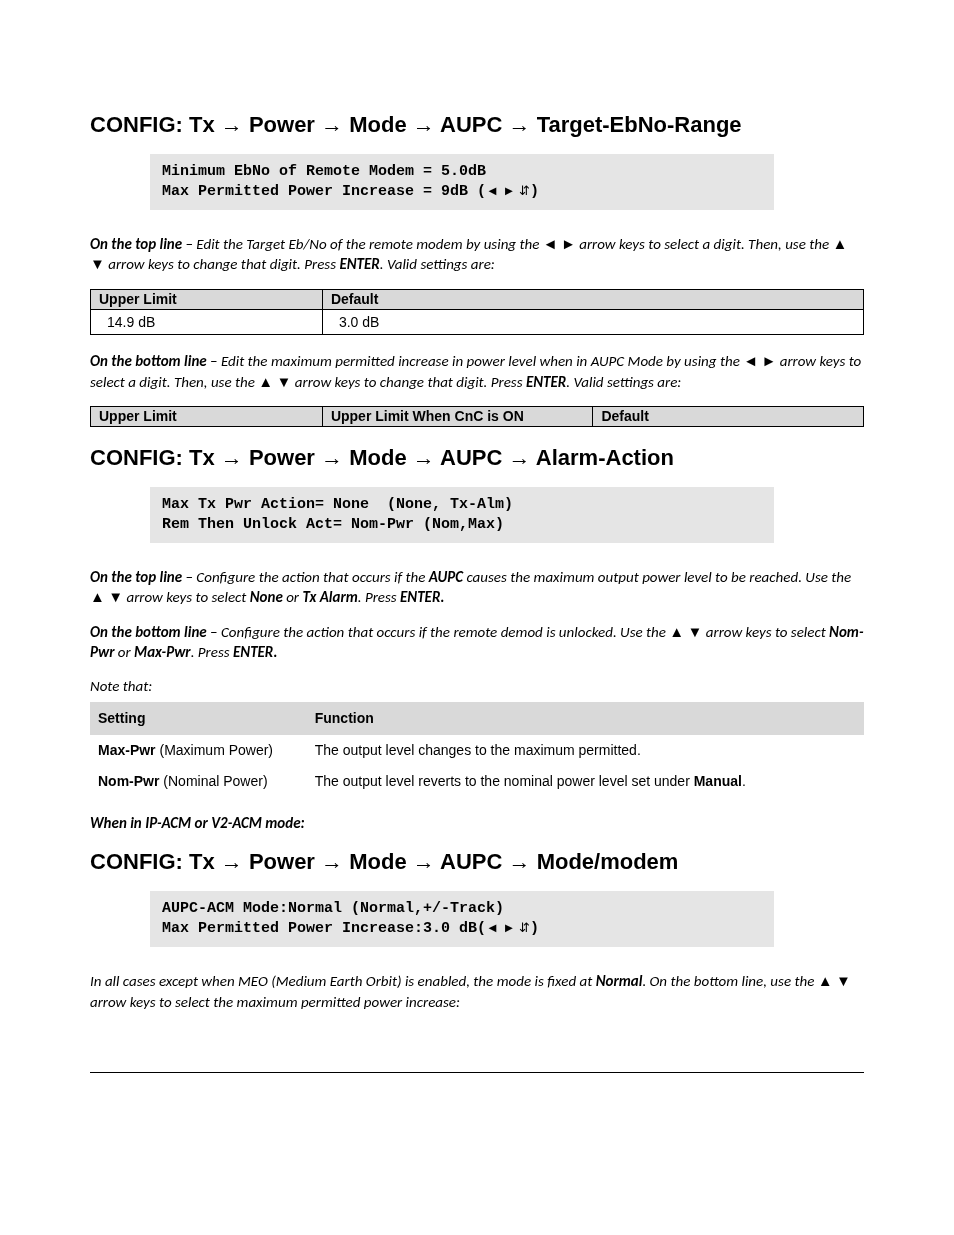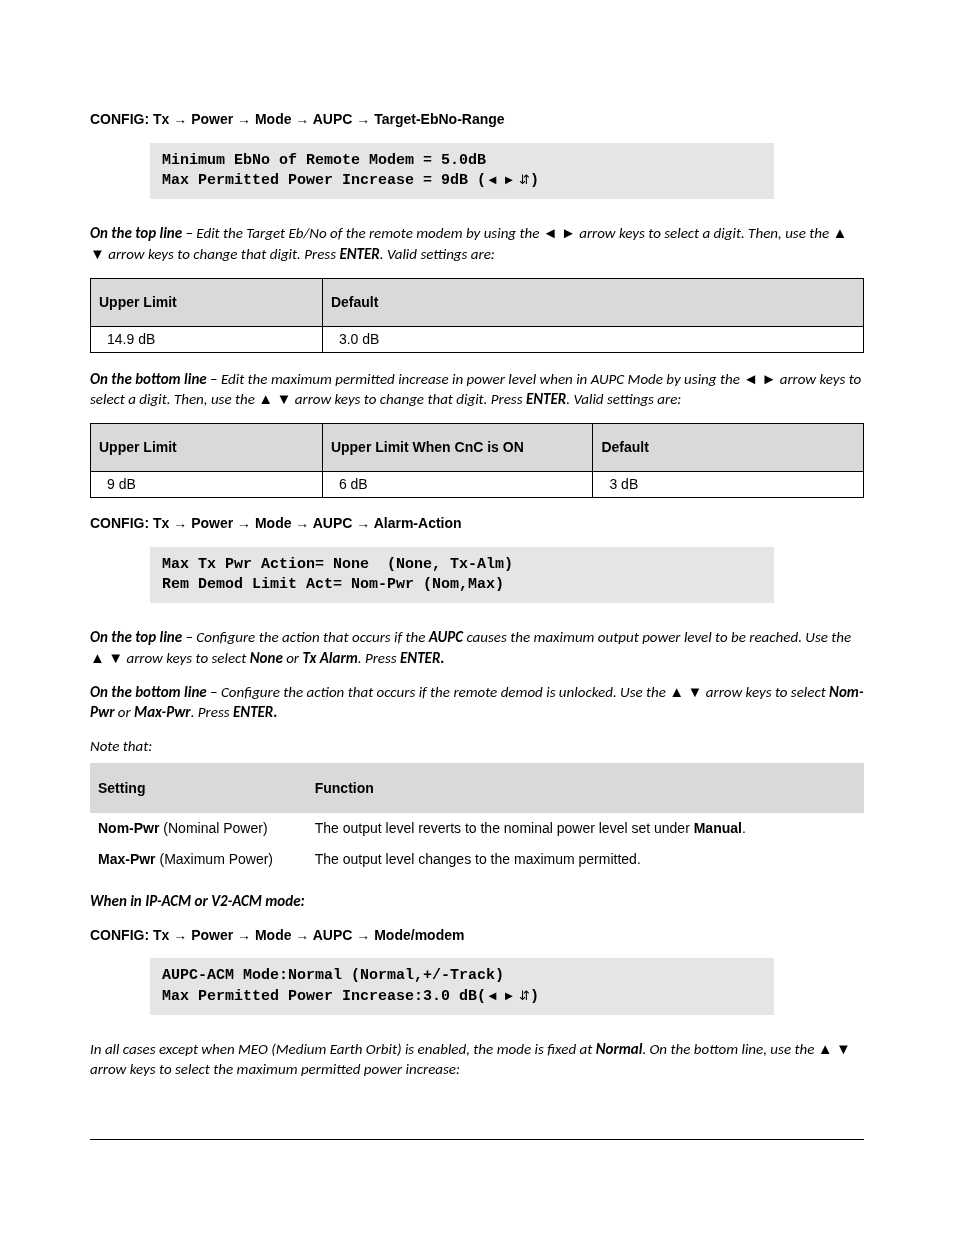--- a/index.html
+++ b/index.html
@@ -9,21 +9,21 @@
     background: #fff;
     margin: 0;
     padding: 100px 90px 60px 90px;
     width: 954px;
     box-sizing: border-box;
     line-height: 1.35;
   }
   .heading {
     font-family: Arial, sans-serif;
     font-weight: bold;
-    font-size: 14px;
+    font-size: 22px;
     margin: 10px 0 14px 0;
   }
   .arrow { font-family: Arial, sans-serif; }
   .display-box {
     background: #e5e5e5;
     font-family: "Courier New", monospace;
     font-weight: bold;
     font-size: 15px;
     padding: 8px 12px;
     margin: 0 0 24px 60px;
@@ -37,32 +37,32 @@
     border-collapse: collapse;
     width: 100%;
     margin: 6px 0 16px 0;
     font-family: Arial, sans-serif;
     font-size: 14px;
   }
   th {
     background: #d9d9d9;
     text-align: left;
     font-weight: bold;
-    padding: 14px 8px;
+    padding: 0 8px;
     border: 1px solid #000;
   }
   td {
     padding: 3px 16px;
     border: 1px solid #000;
   }
   table.noborder-table { border: none; }
   table.noborder-table th {
     border: none;
     background: #d9d9d9;
-    padding: 16px 8px;
+    padding: 7px 8px;
   }
   table.noborder-table td {
     border: none;
     padding: 6px 8px;
   }
   .note-label { margin-bottom: 2px; }
   .mode-label { font-weight: bold; margin-top: 14px; }
   hr.footer-rule { border: none; border-top: 1px solid #000; margin-top: 60px; }
 </style>
 </head>
@@ -92,54 +92,49 @@
 
 <p><b>On the bottom line</b><span> – Edit the maximum permitted increase in power level when in AUPC Mode by using the ◄ ► arrow keys to select a digit. Then, use the ▲ ▼ arrow keys to change that digit. Press </span><b>ENTER</b><span>. Valid settings are:</span></p>
 
 <table>
   <tbody>
       <tr>
     <th style="width:30%">Upper Limit</th>
     <th style="width:35%">Upper Limit When CnC is ON</th>
     <th>Default</th>
   </tr>
-  <tr>
-    <td>9 dB</td>
-    <td>6 dB</td>
-    <td>3 dB</td>
-  </tr>
 </tbody>
   </table>
 
 <div class="heading">
   <span>CONFIG: Tx</span><span class="arrow"> → </span><span>Power</span><span class="arrow"> → </span><span>Mode</span><span class="arrow"> → </span><span>AUPC</span><span class="arrow"> → </span><span>Alarm-Action</span>
 </div>
 
 <div class="display-box"><span>Max Tx Pwr Action= None  (None, Tx-Alm)</span>
-<span>Rem Demod Limit Act= Nom-Pwr (Nom,Max)</span></div>
+<span>Rem Then Unlock Act= Nom-Pwr (Nom,Max)</span></div>
 
 <p><b>On the top line</b><span> – Configure the action that occurs if the </span><b>AUPC</b><span> causes the maximum output power level to be reached. Use the ▲ ▼ arrow keys to select </span><b>None</b><span> or </span><b>Tx Alarm</b><span>. Press </span><b>ENTER.</b></p>
 
 <p><b>On the bottom line</b><span> – Configure the action that occurs if the remote demod is unlocked. Use the ▲ ▼ arrow keys to select </span><b>Nom-Pwr</b><span> or </span><b>Max-Pwr</b><span>. Press </span><b>ENTER.</b></p>
 
 <p class="note-label">Note that:</p>
 
 <table class="noborder-table">
   <tbody>
       <tr>
     <th style="width:28%">Setting</th>
     <th>Function</th>
   </tr>
   <tr>
+    <td><b>Max-Pwr</b><span> (Maximum Power)</span></td>
+    <td>The output level changes to the maximum permitted.</td>
+  </tr>
+  <tr>
     <td><b>Nom-Pwr</b><span> (Nominal Power)</span></td>
     <td><span>The output level reverts to the nominal power level set under </span><b>Manual</b><span>.</span></td>
-  </tr>
-  <tr>
-    <td><b>Max-Pwr</b><span> (Maximum Power)</span></td>
-    <td>The output level changes to the maximum permitted.</td>
   </tr>
 </tbody>
   </table>
 
 <p class="mode-label">When in IP-ACM or V2-ACM mode:</p>
 
 <div class="heading">
   <span>CONFIG: Tx</span><span class="arrow"> → </span><span>Power</span><span class="arrow"> → </span><span>Mode</span><span class="arrow"> → </span><span>AUPC</span><span class="arrow"> → </span><span>Mode/modem</span>
 </div>
 

